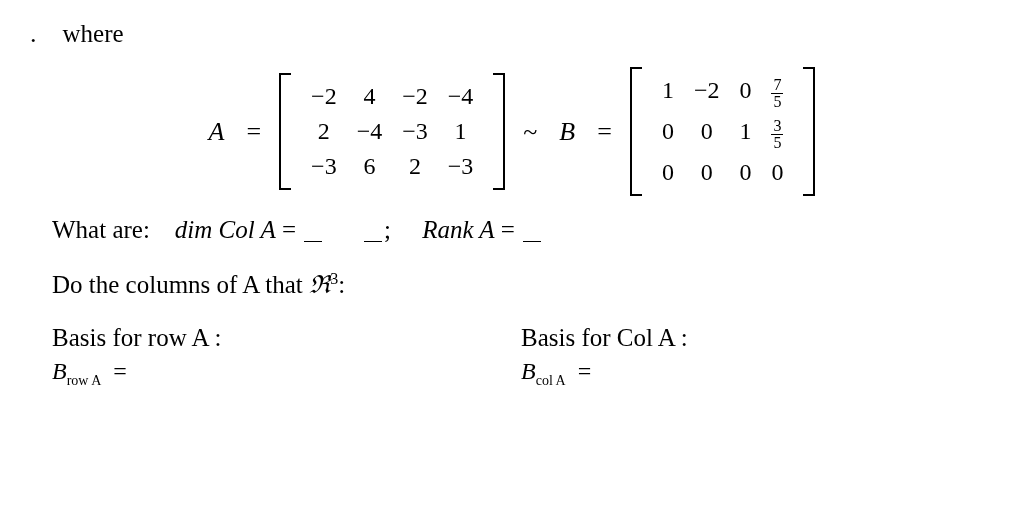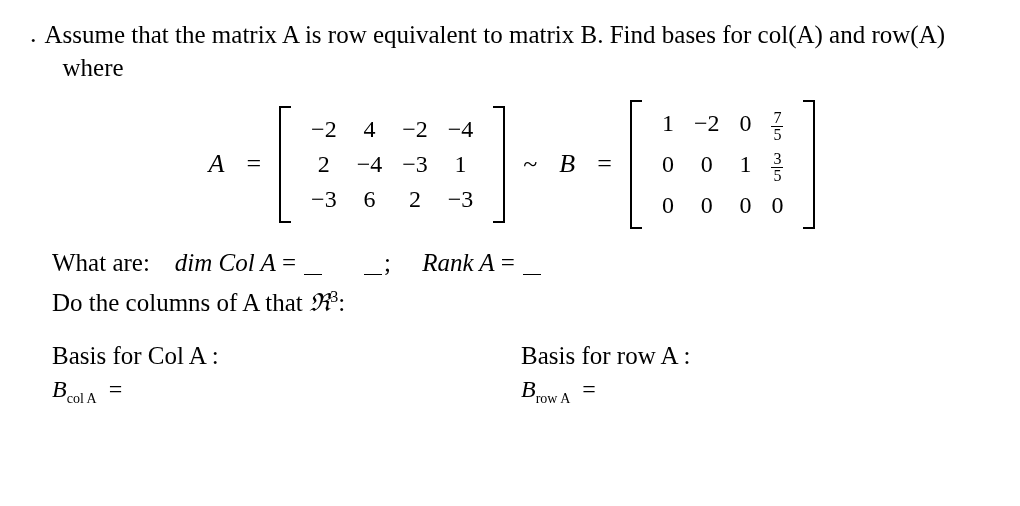--- a/index.html
+++ b/index.html
@@ -108,21 +108,21 @@
       padding: 0 2px;
     }
     .tilde {
       font-size: 26px;
     }
     .questions {
       margin-left: 22px;
       font-size: 25px;
     }
     .q1 {
-      margin-bottom: 7px;
+      margin-bottom: 22px;
     }
     .q2 {
       margin-bottom: 24px;
     }
     .italic {
       font-style: italic;
     }
     .blank {
       display: inline-block;
       width: 18px;
@@ -157,23 +157,20 @@
       vertical-align: sub;
       font-style: normal;
     }
   </style>
 </head>
 <body>
 
 <div class="intro">
   <span class="intro-num">.</span>
   <div>
-    <div class="intro-text">
-      <span>Assume that the matrix A is row equivalent to matrix B. Find bases for col(A) and row(A)</span>
-    </div>
     <div class="where">where</div>
   </div>
 </div>
 
 <div class="matrices-row">
   <span class="label">A</span>
   <span class="eq">=</span>
   <div class="matrix">
     <div class="lbracket">
         <div class="btm"></div>
@@ -245,29 +242,29 @@
   </div>
   <div class="q2">
     <span>Do the columns of  A  that  </span>
     <span class="script-R">ℜ</span><span class="sup">3</span><span>:</span>
   </div>
 </div>
 
 <div class="bottom-row">
   <div class="bottom-col">
     <div class="basis-title">
+      <span>Basis for row A :</span>
+    </div>
+    <div>
+      <span class="italic">B</span><span class="subi">row A</span>
+      &nbsp;<span>=</span>
+    </div>
+  </div>
+  <div class="bottom-col">
+    <div class="basis-title">
       <span>Basis for Col A :</span>
     </div>
     <div>
       <span class="italic">B</span><span class="subi">col A</span>
       &nbsp;<span>=</span>
     </div>
   </div>
-  <div class="bottom-col">
-    <div class="basis-title">
-      <span>Basis for row A :</span>
-    </div>
-    <div>
-      <span class="italic">B</span><span class="subi">row A</span>
-      &nbsp;<span>=</span>
-    </div>
-  </div>
 </div>
 
 </body></html>

